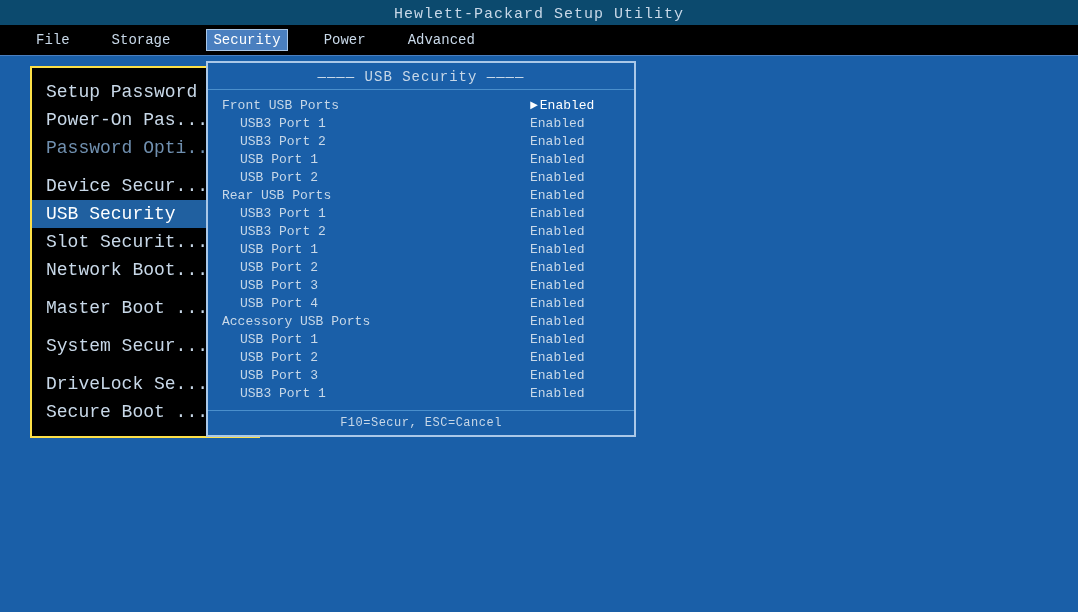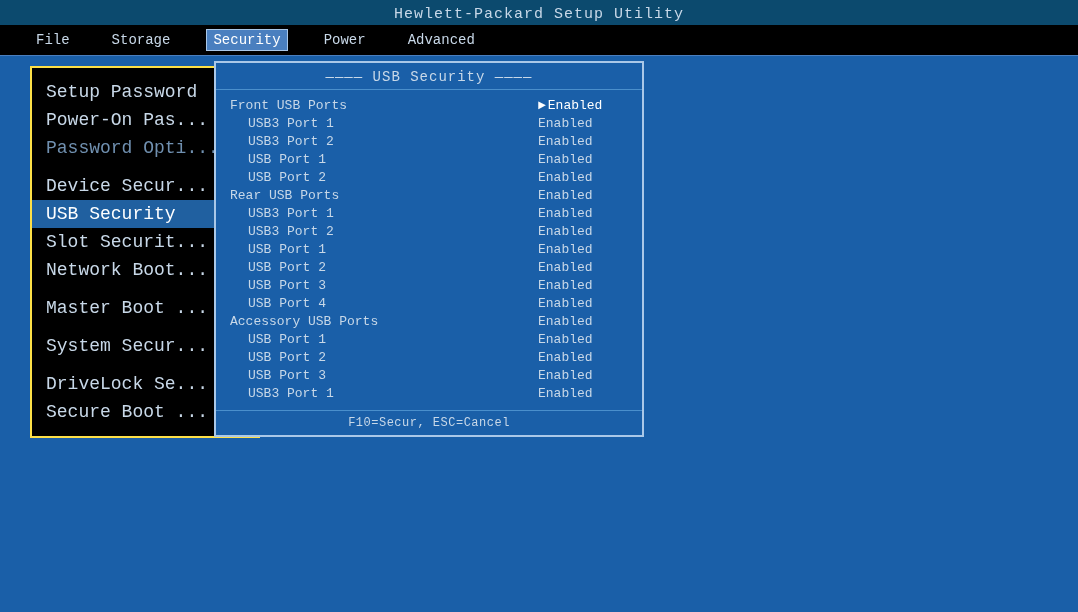--- a/index.html
+++ b/index.html
@@ -72,21 +72,21 @@
       background-color: #2060a0;
       color: #ffffff;
     }
     .left-divider {
       height: 10px;
     }
 
     
     #usb-dialog {
       position: absolute;
-      left: 184px;
+      left: 176px;
       top: -5px;
       width: 430px;
       background-color: #1a5fa8;
       border: 2px solid #aac8e8;
       z-index: 10;
     }
     #usb-dialog-title {
       text-align: center;
       color: #c8d8e8;
       font-size: 14px;

